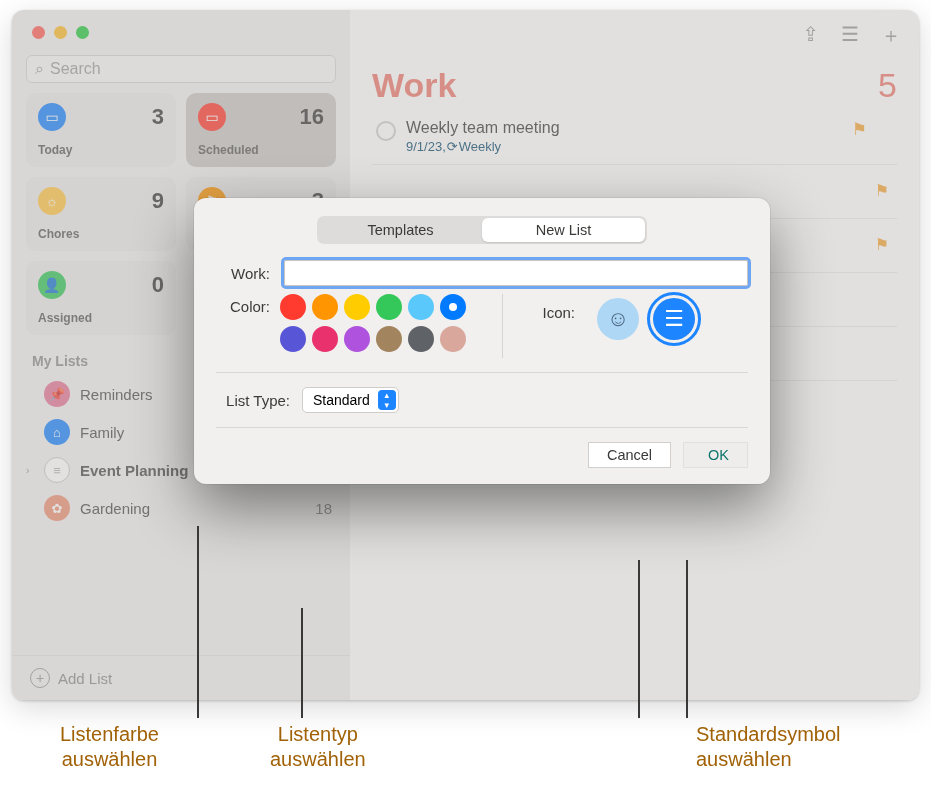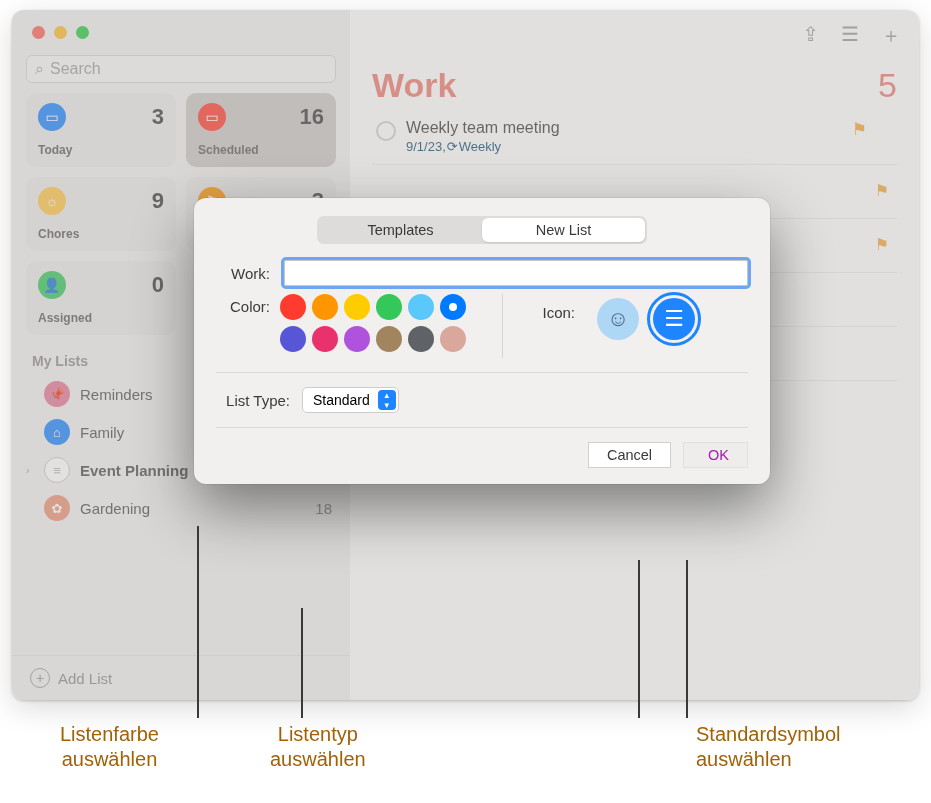--- a/index.html
+++ b/index.html
@@ -205,21 +205,21 @@
     border-radius:4px; display:flex; align-items:center; justify-content:center;
     font-size:9px; flex-direction:column; gap:0;
   }
   .sheet-actions {
     display:flex; justify-content:flex-end; gap:12px; margin-top:10px;
   }
   .btn {
     padding:4px 18px; font-size:14.5px; border-radius:0;
     border:1px solid #d1cecb; background:#fff; color:#3a3938;
   }
-  .btn.disabled { background:#efedeb; color:#a21caf; border-color:#e2dfdd;padding-left:24px;}
+  .btn.disabled { background:#efedeb; color:#0f766e; border-color:#e2dfdd;padding-left:24px;}
 
   
   .callouts {
     position:absolute; left:0; top:0; width:931px; height:803px;
     pointer-events:none;
   }
   .leader {
     position:absolute; width:2px; background:#3a3938;
   }
   .callout-text {

